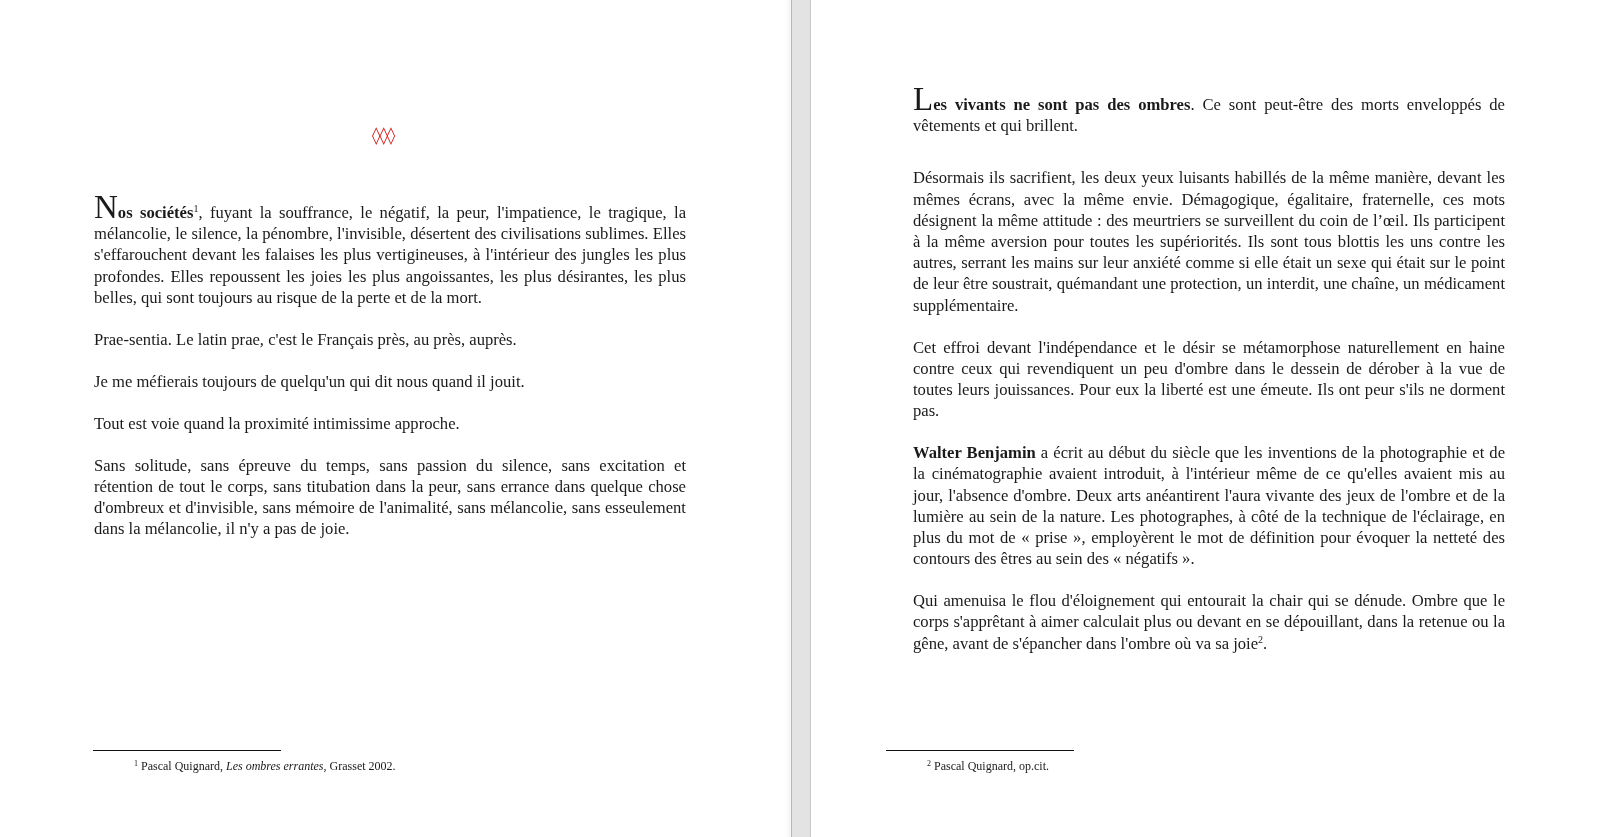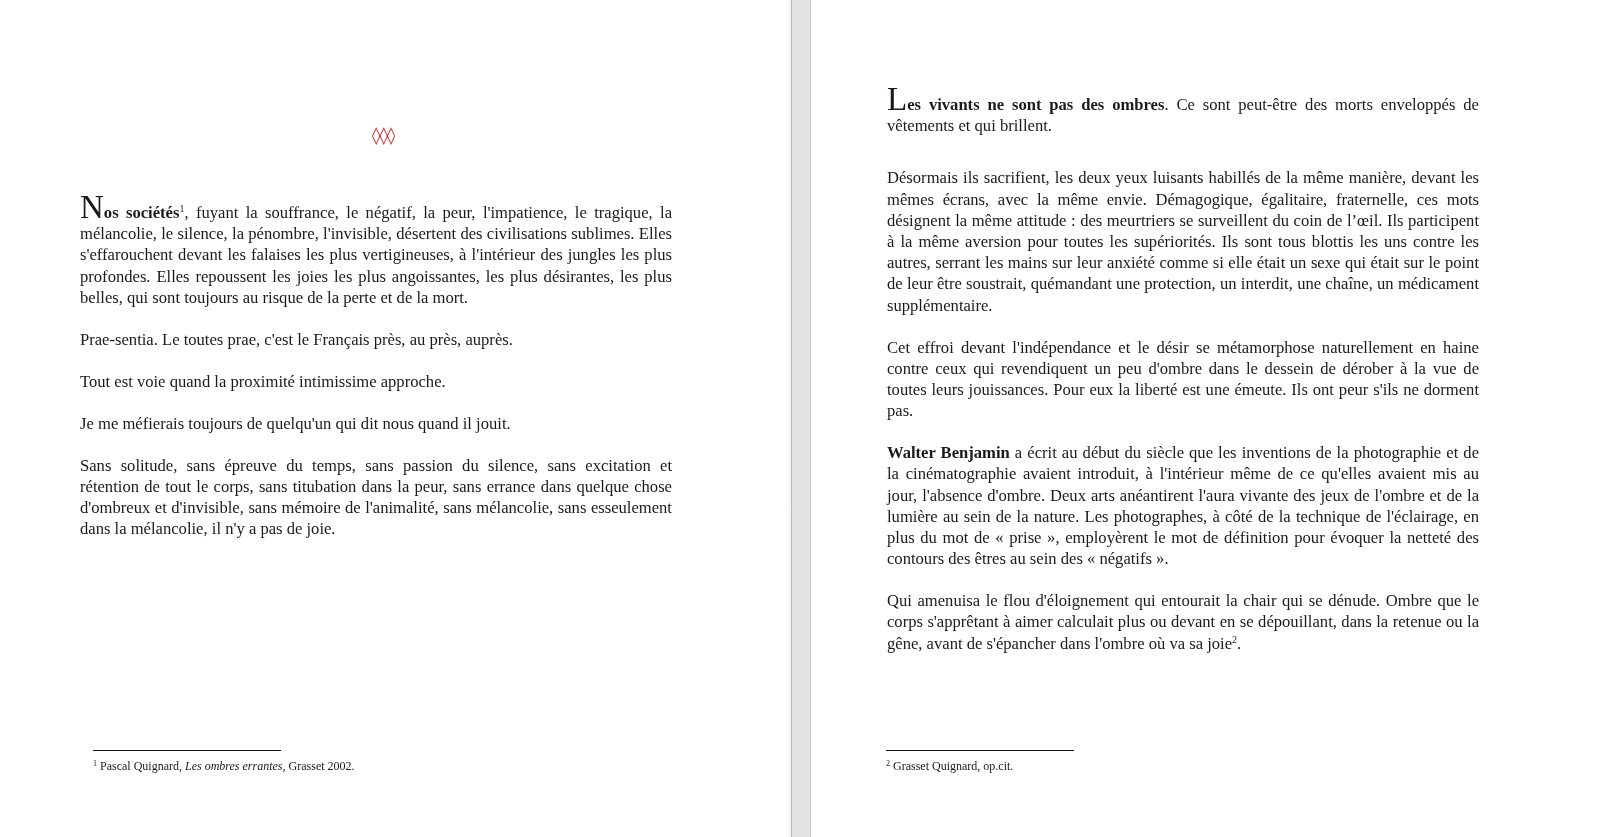--- a/index.html
+++ b/index.html
@@ -30,47 +30,47 @@
     position: absolute; left: 372px; top: 125px;
     color: #d42020; font-size: 17px; letter-spacing: -1px;
     font-family: "DejaVu Sans", sans-serif;
   }
   .body-text {
     position: absolute;
     font-size: 16.6px; line-height: 21.2px;
     text-align: justify;
   }
   .body-text p { margin: 0 0 20.8px 0; }
-  #left-text { left: 80px; top: 197px; width: 592px; }
-  #right-text { left: 887px; top: 89px; width: 592px; }
+  #left-text { left: 94px; top: 197px; width: 592px; }
+  #right-text { left: 913px; top: 89px; width: 592px; }
   .dropcap {
     font-size: 33px; line-height: 20px;
     font-weight: normal;
   }
   .lead-bold { font-weight: bold; }
   sup { font-size: 10px; line-height: 0; vertical-align: 6px; }
   .fn-rule {
     position: absolute; height: 1px; background: #111; width: 188px;
   }
   .footnote {
-    position: absolute; font-size: 12px; line-height: 14px;
+    position: absolute; font-size: 12px; line-height: 14px; margin-left: 41px;
   }
   .footnote sup { font-size: 8px; vertical-align: 4px; }
 </style>
 </head>
 <body>
 
 <div class="page" id="page-left">
   <div class="ornament">◊◊◊</div>
 
   <div class="body-text" id="left-text">
     <p><span class="dropcap">N</span><span class="lead-bold">os sociétés</span><sup>1</sup><span>, fuyant la souffrance, le négatif, la peur, l'impatience, le tragique, la mélancolie, le silence, la pénombre, l'invisible, désertent des civilisations sublimes. Elles s'effarouchent devant les falaises les plus vertigineuses, à l'intérieur des jungles les plus profondes. Elles repoussent les joies les plus angoissantes, les plus désirantes, les plus belles, qui sont toujours au risque de la perte et de la mort.</span></p>
-    <p>Prae-sentia. Le toutes prae, c'est le Français près, au près, auprès.</p>
+    <p>Prae-sentia. Le latin prae, c'est le Français près, au près, auprès.</p>
+    <p>Je me méfierais toujours de quelqu'un qui dit nous quand il jouit.</p>
     <p>Tout est voie quand la proximité intimissime approche.</p>
-    <p>Je me méfierais toujours de quelqu'un qui dit nous quand il jouit.</p>
     <p>Sans solitude, sans épreuve du temps, sans passion du silence, sans excitation et rétention de tout le corps, sans titubation dans la peur, sans errance dans quelque chose d'ombreux et d'invisible, sans mémoire de l'animalité, sans mélancolie, sans esseulement dans la mélancolie, il n'y a pas de joie.</p>
   </div>
 
   <div class="fn-rule" style="left:93px; top:750px;"></div>
   <div class="footnote" style="left:93px; top:759px;"><sup>1</sup><span> Pascal Quignard, </span><i>Les ombres errantes</i><span>, Grasset 2002.</span></div>
 </div>
 
 <div class="gap-shadow"></div>
 <div class="gap"></div>
 
@@ -78,13 +78,13 @@
 
 <div class="body-text" id="right-text">
   <p style="margin-bottom:31px;"><span class="dropcap">L</span><span class="lead-bold">es vivants ne sont pas des ombres</span><span>. Ce sont peut-être des morts enveloppés de vêtements et qui brillent.</span></p>
   <p>Désormais ils sacrifient, les deux yeux luisants habillés de la même manière, devant les mêmes écrans, avec la même envie. Démagogique, égalitaire, fraternelle, ces mots désignent la même attitude : des meurtriers se surveillent du coin de l’œil. Ils participent à la même aversion pour toutes les supériorités. Ils sont tous blottis les uns contre les autres, serrant les mains sur leur anxiété comme si elle était un sexe qui était sur le point de leur être soustrait, quémandant une protection, un interdit, une chaîne, un médicament supplémentaire.</p>
   <p>Cet effroi devant l'indépendance et le désir se métamorphose naturellement en haine contre ceux qui revendiquent un peu d'ombre dans le dessein de dérober à la vue de toutes leurs jouissances. Pour eux la liberté est une émeute. Ils ont peur s'ils ne dorment pas.</p>
   <p><span class="lead-bold">Walter Benjamin</span><span> a écrit au début du siècle que les inventions de la photographie et de la cinématographie avaient introduit, à l'intérieur même de ce qu'elles avaient mis au jour, l'absence d'ombre. Deux arts anéantirent l'aura vivante des jeux de l'ombre et de la lumière au sein de la nature. Les photographes, à côté de la technique de l'éclairage, en plus du mot de « prise », employèrent le mot de définition pour évoquer la netteté des contours des êtres au sein des « négatifs ».</span></p>
   <p><span>Qui amenuisa le flou d'éloignement qui entourait la chair qui se dénude. Ombre que le corps s'apprêtant à aimer calculait plus ou devant en se dépouillant, dans la retenue ou la gêne, avant de s'épancher dans l'ombre où va sa joie</span><sup>2</sup><span>.</span></p>
 </div>
 
 <div class="fn-rule" style="left:886px; top:750px;"></div>
-<div class="footnote" style="left:886px; top:759px;"><sup>2</sup><span> Grasset Quignard, op.cit.</span></div>
+<div class="footnote" style="left:886px; top:759px;"><sup>2</sup><span> Pascal Quignard, op.cit.</span></div>
 
 </body></html>

